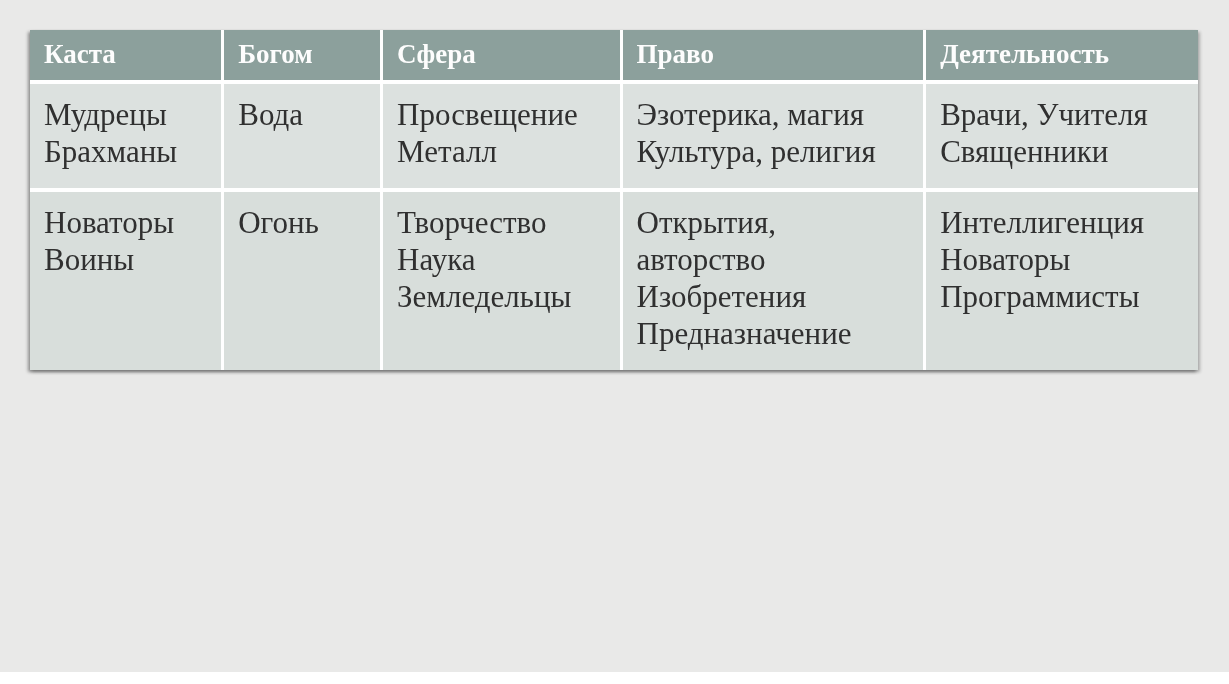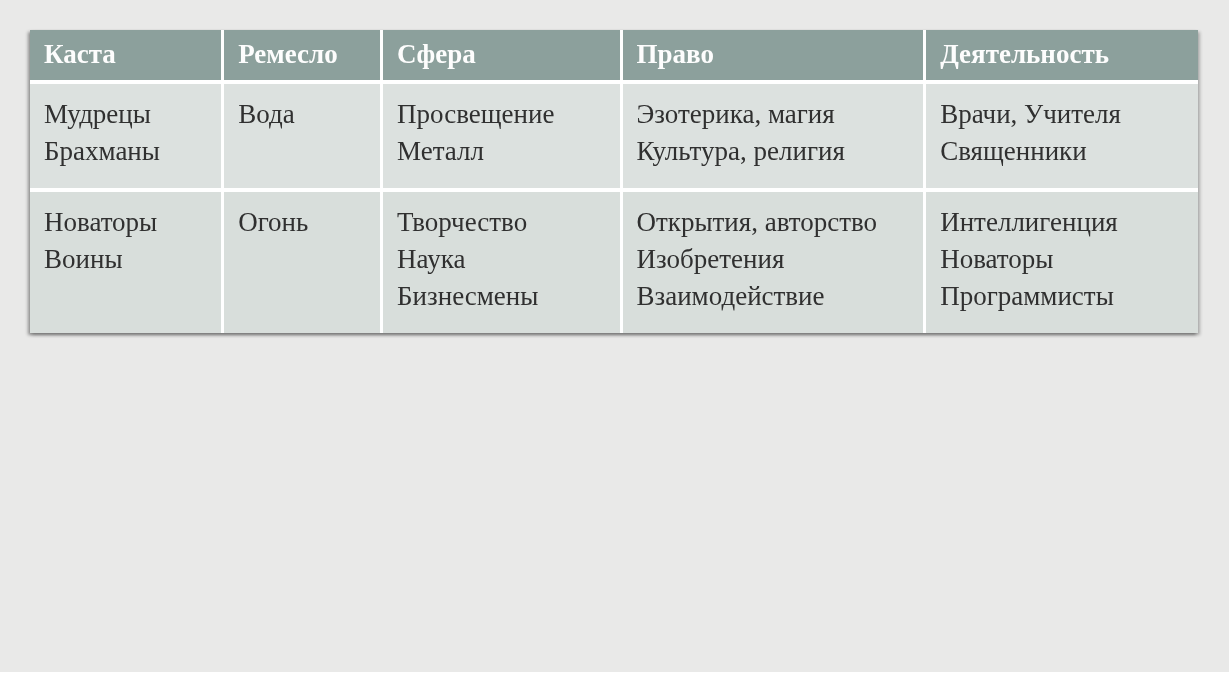--- a/index.html
+++ b/index.html
@@ -45,21 +45,21 @@
     font-weight: bold;
     font-size: 27px;
     line-height: 32px;
     text-align: left;
     vertical-align: middle;
     padding: 8px 14px 10px 14px;
     border-right: 3px solid #ffffff;
   }
   table.caste th:last-child { border-right: none; }
   table.caste td {
-    font-size: 27px;
+    font-size: 31px;
     line-height: 37px;
     color: #303030;
     vertical-align: top;
     text-align: left;
     padding: 12px 14px 18px 14px;
     border-right: 3px solid #ffffff;
     border-top: 4px solid #ffffff;
     white-space: pre-line;
   }
   table.caste td:last-child { border-right: none; }
@@ -77,21 +77,21 @@
       <colgroup>
         <col class="c1">
           <col class="c2">
           <col class="c3">
           <col class="c4">
           <col class="c5">
       </colgroup>
       <thead>
         <tr>
             <th>Каста</th>
-            <th>Ремесло</th>
+            <th>Богом</th>
             <th>Сфера</th>
             <th>Право</th>
             <th>Деятельность</th>
           </tr>
       </thead>
       <tbody>
           <tr>
             <td>Мудрецы
 Брахманы</td>
             <td>Вода</td>
@@ -101,24 +101,24 @@
 Культура, религия</td>
             <td>Врачи, Учителя
 Священники</td>
           </tr>
           <tr>
             <td>Новаторы
 Воины</td>
             <td>Огонь</td>
             <td>Творчество
 Наука
-Бизнесмены</td>
+Земледельцы</td>
             <td>Открытия, авторство
 Изобретения
-Взаимодействие</td>
+Предназначение</td>
             <td>Интеллигенция
 Новаторы
 Программисты</td>
           </tr>
         </tbody>
     </table>
   </div>
 </div>
 
 </body></html>

